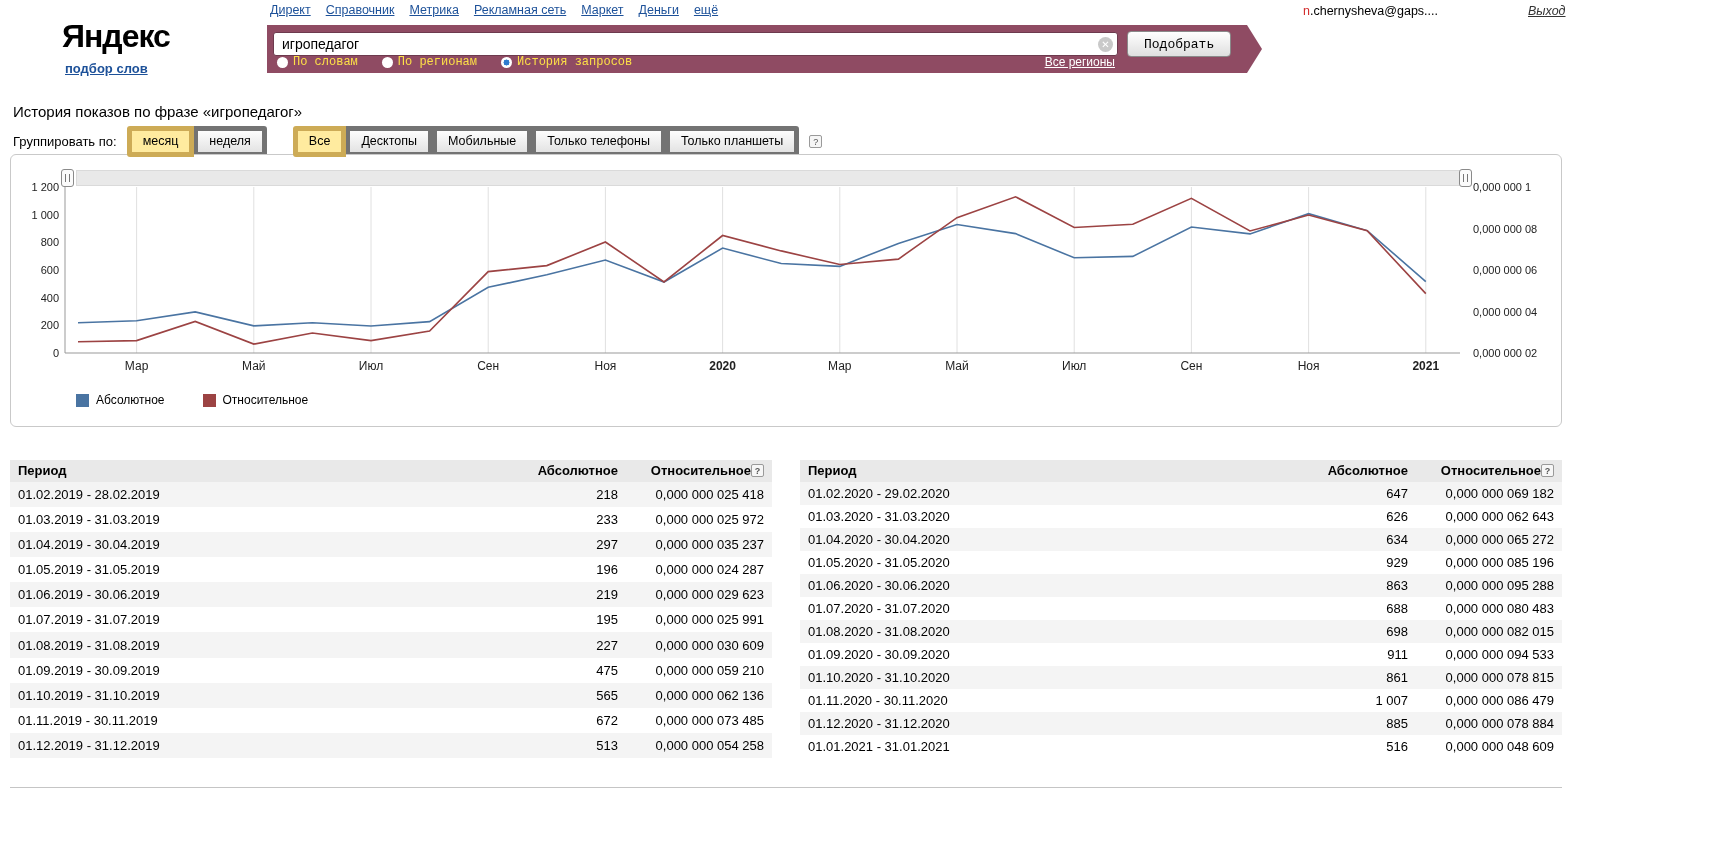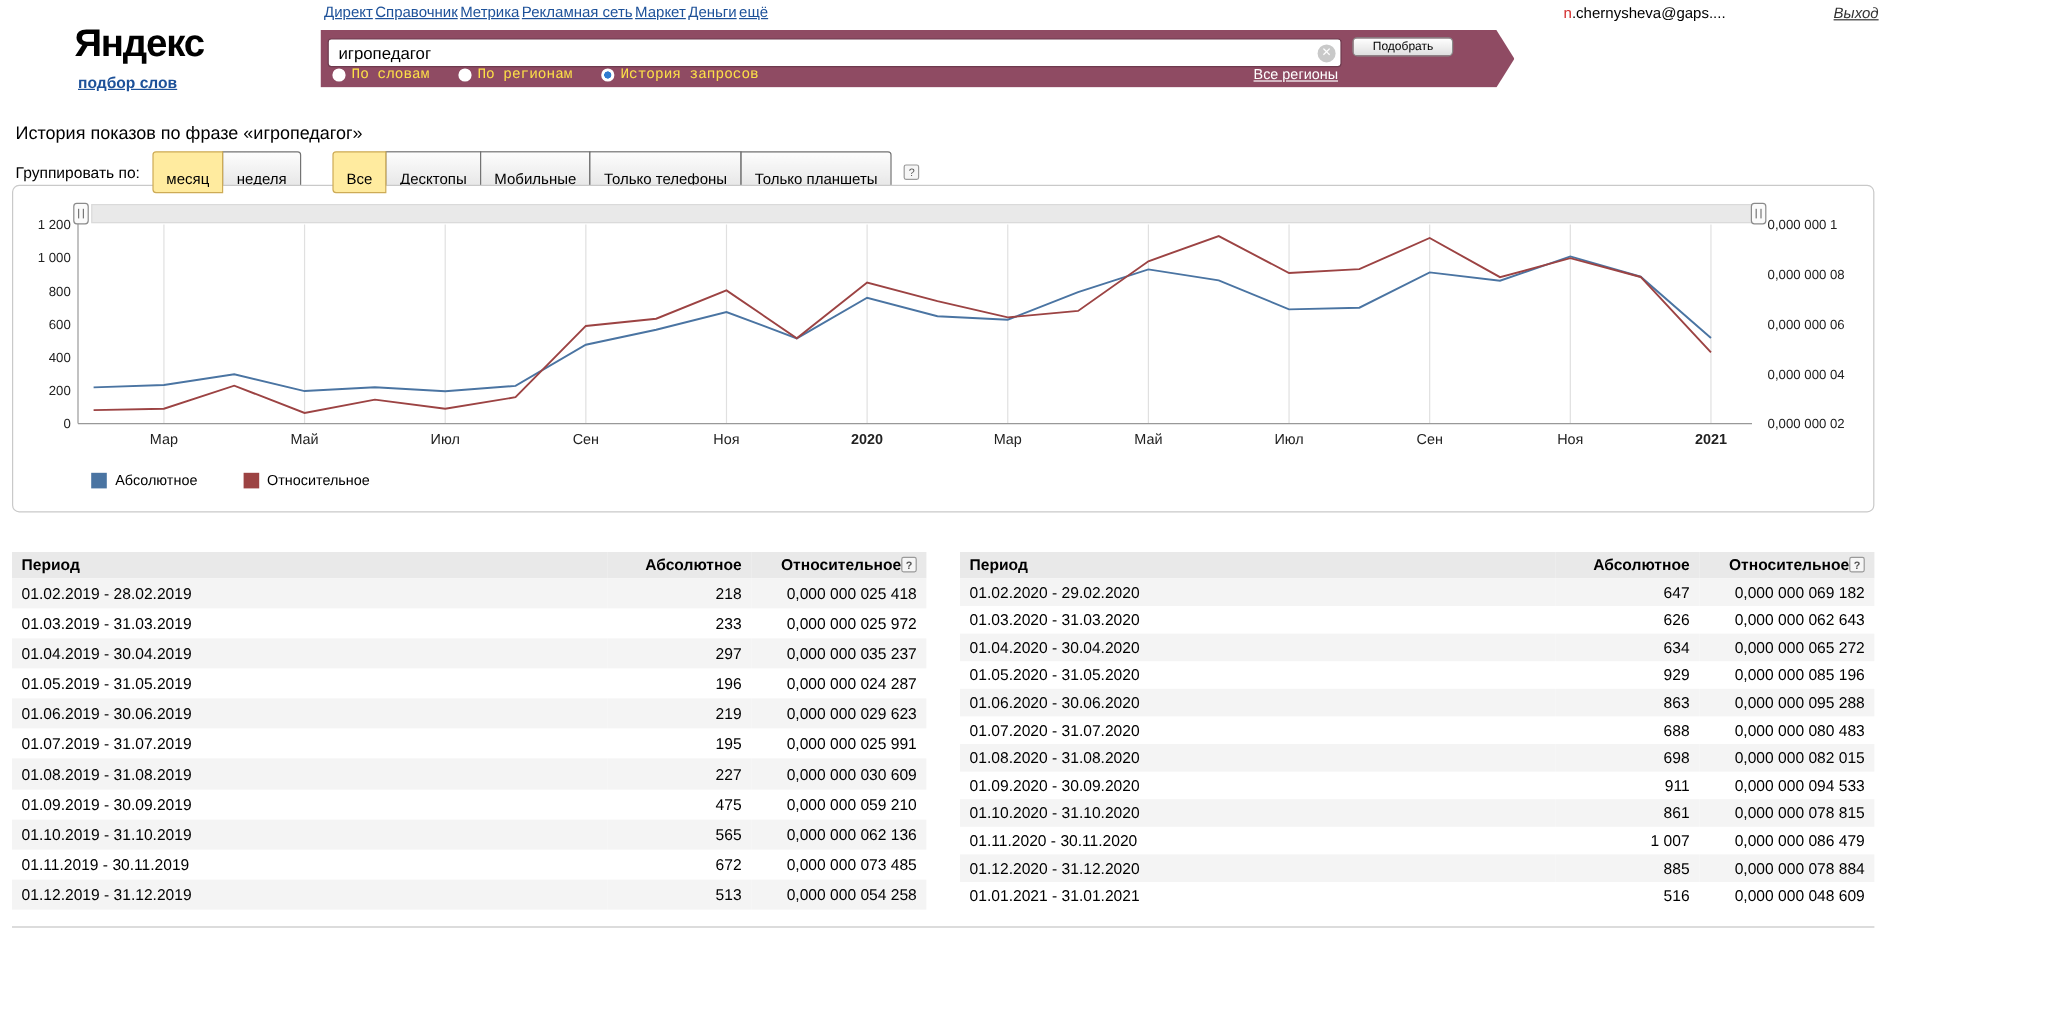--- a/index.html
+++ b/index.html
@@ -2,55 +2,55 @@
 <html><head>
 <meta charset="utf-8">
 <style>
   * { margin:0; padding:0; box-sizing:border-box; }
   html, body { width:1715px; height:851px; background:#fff; color:#000;
     font-family:"Liberation Sans","DejaVu Sans",sans-serif; overflow:hidden; }
   body { position:relative; font-size:13px; }
   a { cursor:pointer; }
 
   
-  .nav-links { position:absolute; left:270px; top:3px; display:flex; gap:2px; font-size:12.5px; }
+  .nav-links { position:absolute; left:270px; top:3px; display:flex; gap:15px; font-size:12.5px; }
   .nav-links a { color:#1d5199; text-decoration:underline; }
   .account { position:absolute; left:1303px; top:4px; font-size:12.5px; cursor:pointer; }
   .account .first { color:#d22b2b; }
   .logout { position:absolute; left:1528px; top:4px; font-size:12.5px; color:#333; text-decoration:underline;font-style:italic; }
 
   
   .logo { position:absolute; left:62px; top:18px; font-size:32px; font-weight:bold; letter-spacing:-1px; cursor:pointer; }
   .service-link { position:absolute; left:65px; top:61px; font-size:13px; font-weight:bold; color:#1d5199; text-decoration:underline; }
 
   
   .band { position:absolute; left:267px; top:25px; width:995px; height:48px; background:#8f4b63;
     clip-path:polygon(0 0, calc(100% - 15px) 0, 100% 50%, calc(100% - 15px) 100%, 0 100%); }
   .query-input { position:absolute; left:6px; top:7px; width:845px; height:24px; border:1px solid #6d3a4e;
     border-radius:3px; font-size:14px; padding:0 26px 0 8px; font-family:inherit; outline:none; }
   .clear-btn { position:absolute; left:831px; top:12px; width:15px; height:15px; border-radius:50%;
     background:#c9c9c9; color:#fff; font-size:10px; line-height:15px; text-align:center; cursor:pointer; }
-  .submit-btn { position:absolute; left:860px; top:6px; height:16px; padding:0 16px; font-size:10px;
-    font-family:Liberation Sans, sans-serif; border:1px solid #8a8a8a; border-radius:4px;
+  .submit-btn { position:absolute; left:860px; top:6px; height:26px; padding:0 16px; font-size:13px;
+    font-family:Liberation Mono, monospace; border:1px solid #8a8a8a; border-radius:4px;
     background:linear-gradient(#ffffff,#dfdfdf); cursor:pointer; }
   .modes { position:absolute; left:10px; bottom:4px; display:flex; gap:24px; align-items:center;
     color:#fde047; font-size:12px;font-family:Liberation Mono, monospace; }
   .mode { display:flex; align-items:center; cursor:pointer; }
   .rdot { width:11px; height:11px; border-radius:50%; background:#fff; display:inline-block; margin-right:5px; }
   .mode.selected .rdot { background:radial-gradient(circle,#2f7cd0 0 2.8px,#fff 3.2px); }
   .regions-link { position:absolute; right:147px; bottom:4px; color:#fff; font-size:12px;
     text-decoration:underline; }
 
   
   .page-title { position:absolute; left:13px; top:103px; font-size:15px; font-weight:normal; }
 
   
   .filters { position:absolute; left:13px; top:126px; display:flex; align-items:center; gap:10px; font-size:13px; }
   .btn-group { display:inline-flex; }
-  .fbtn { font-size:12.5px; padding:15px 11px 4px; border:1px solid #737373; color:#000;
+  .fbtn { font-size:12.5px; padding:3px 11px 4px; border:5px solid #737373; color:#000;
     background:linear-gradient(#fdfdfd,#e3e3e3); cursor:pointer; margin-left:-1px; font-family:inherit; }
   .fbtn:first-child { margin-left:0; border-radius:3px 0 0 3px; }
   .fbtn:last-child { border-radius:0 3px 3px 0; }
   .fbtn.selected { background:#ffeb9f; border-color:#cdab56; position:relative; z-index:1; }
   .help { display:inline-block; width:13px; height:13px; border:1px solid #9a9a9a; border-radius:2px;
     background:#f6f6f6; color:#555; font-size:9px; line-height:12px; text-align:center; cursor:pointer;
     vertical-align:1px; }
 
   
   .chart-box { position:absolute; left:10px; top:154px; width:1552px; height:273px;
@@ -62,21 +62,21 @@
     cursor:ew-resize; z-index:2; }
   .slider-handle .grip { width:5px; height:8px; border-left:1px solid #777; border-right:1px solid #777; }
   .handle-left { left:50px; } .handle-right { left:1448px; }
   #chart-svg { position:absolute; left:0; top:20px; }
   .legend { position:absolute; left:65px; top:238px; display:flex; gap:38px; font-size:12px; align-items:center; }
   .legend-item { display:flex; align-items:center; gap:7px; }
   .legend-swatch { display:inline-block; width:13px; height:13px; }
 
   
   .tables { position:absolute; left:10px; top:460px; width:1552px; display:flex; gap:28px;
-    padding-bottom:14px; border-bottom:1px solid #c5c5c5; }
+    padding-bottom:29px; border-bottom:1px solid #c5c5c5; }
   table { border-collapse:collapse; font-size:13px; flex:1; }
   thead th { background:#e9e9e9; font-weight:bold; text-align:left; padding:3px 8px 4px; }
   thead th.col-abs, thead th.col-rel, td.col-abs, td.col-rel { text-align:right; }
   th.col-abs, td.col-abs { width:120px; }
   th.col-rel, td.col-rel { width:146px; white-space:nowrap; }
   td { padding:4px 8px; }
   tbody tr:nth-child(odd) { background:#f4f4f4; }
 </style>
 </head>
 <body>

